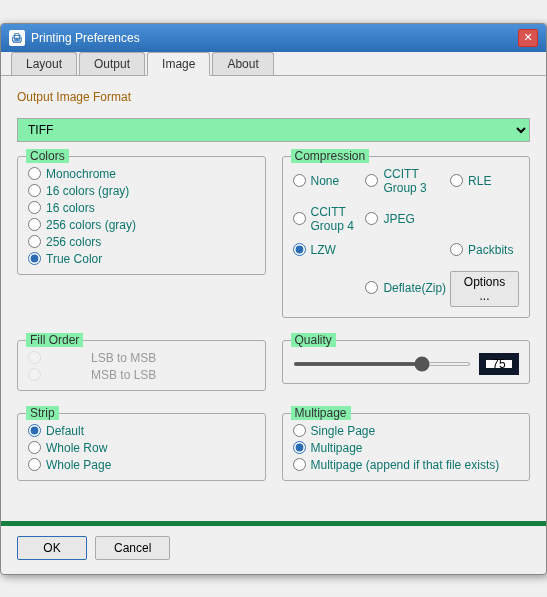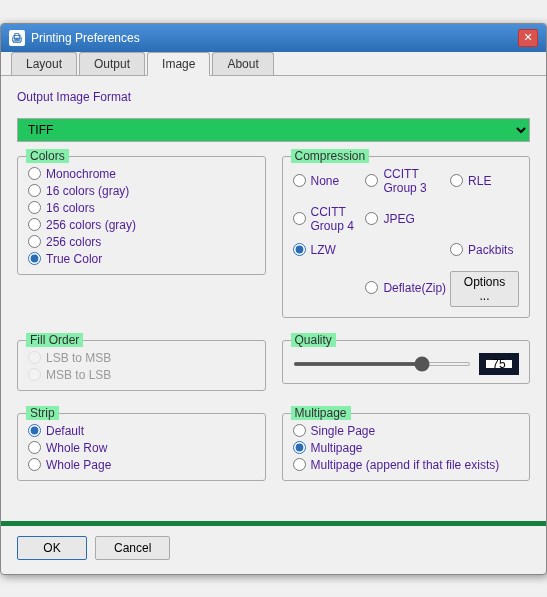--- a/index.html
+++ b/index.html
@@ -86,31 +86,31 @@
       border-bottom: 1px solid #f0f0f0;
       margin-bottom: -1px;
       z-index: 1;
       position: relative;
     }
     .content {
       padding: 14px 16px;
     }
     .section-label {
       font-size: 12px;
-      color: #4c1d95;
+      color: #a16207;
       margin-bottom: 14px;
     }
     .dropdown-row {
       margin-bottom: 14px;
     }
     select {
       width: 100%;
       padding: 3px 6px;
       border: 1px solid #aaa;
-      background: #22c55e;
+      background: #86efac;
       font-size: 12px;
       height: 24px;
       appearance: auto;
     }
     .two-col {
       display: flex;
       gap: 16px;
       margin-bottom: 12px;
     }
     .col {
@@ -144,25 +144,26 @@
       gap: 5px;
       cursor: pointer;
     }
     .radio-item input[type="radio"] {
       margin: 0;
       cursor: pointer;
       accent-color: #2a6db5;
     }
     .radio-item label {
       font-size: 12px;
-      color: #4c1d95;
+      color: #0f766e;
       cursor: pointer;
     }
     .radio-item.disabled label {
       color: #999;
+      margin-left: 45px;
     }
     .radio-item.disabled input {
       opacity: 0.5;
     }
     .options-btn {
       margin-top: 4px;
       padding: 3px 10px;
       border: 1px solid #aaa;
       background: #e8e8e8;
       font-size: 12px;

